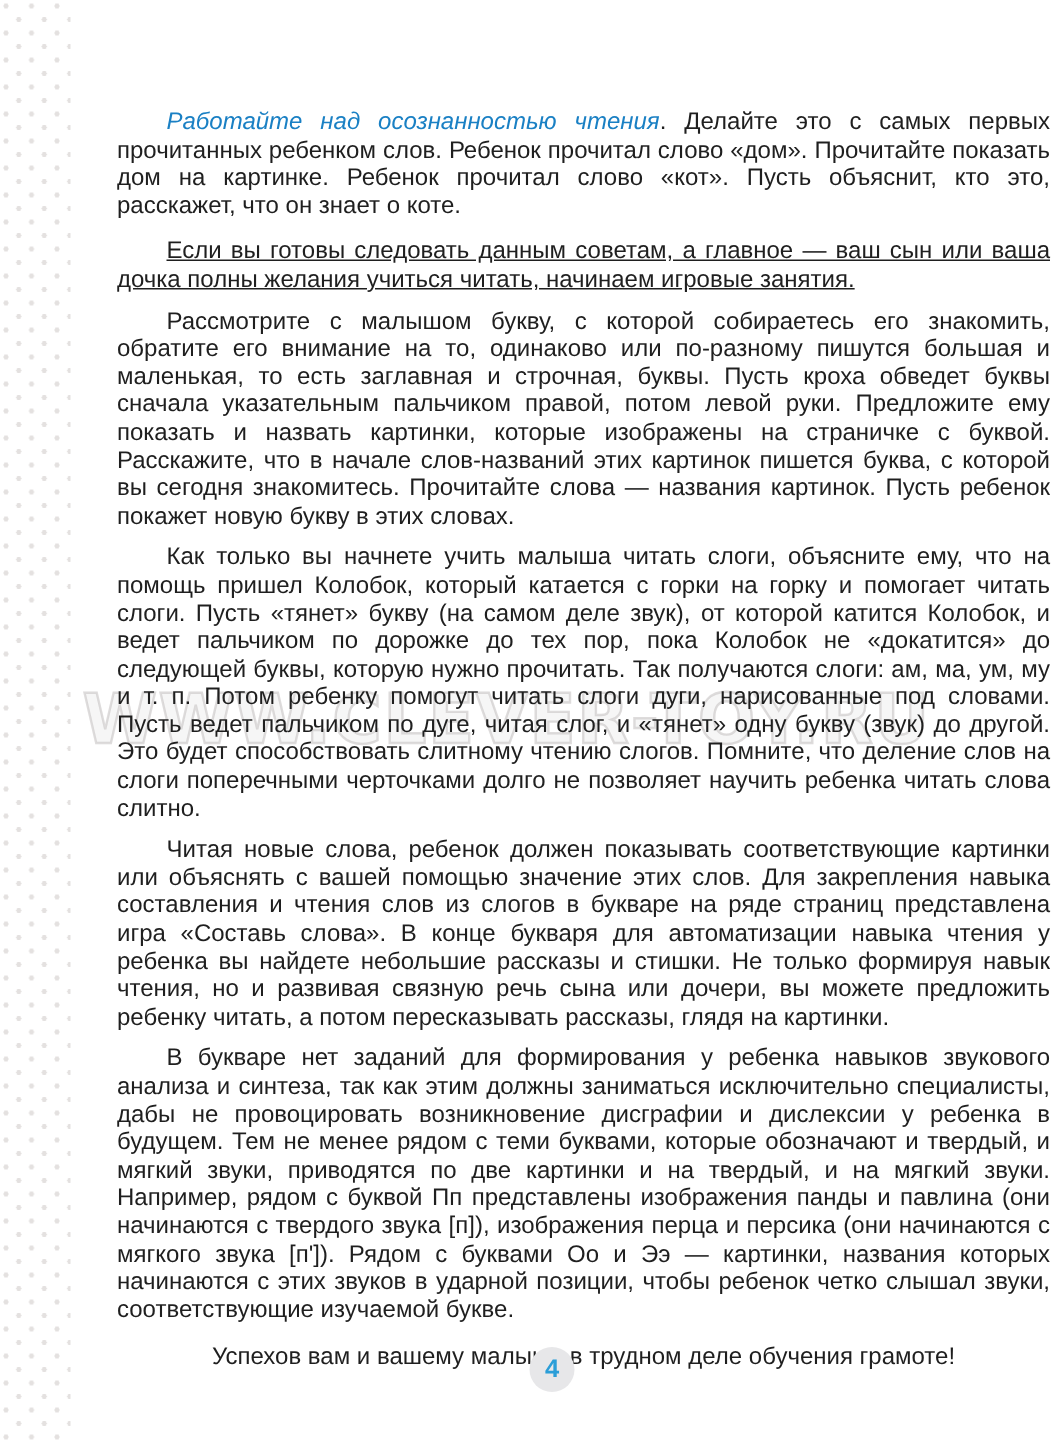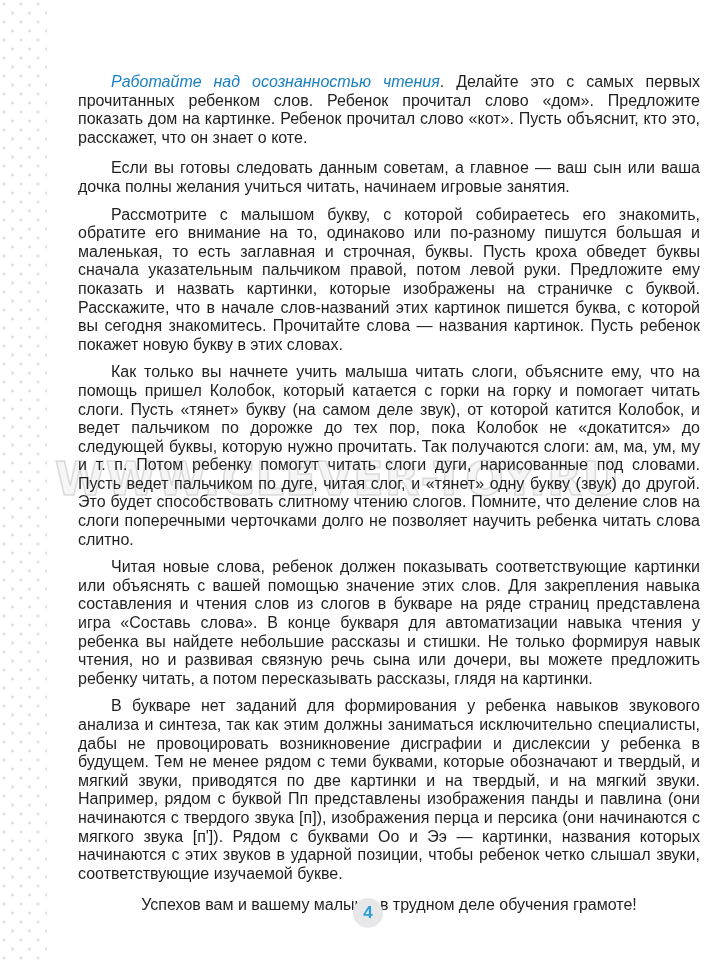--- a/index.html
+++ b/index.html
@@ -19,21 +19,21 @@
   .content{
     position:absolute;left:78px;top:73px;width:622px;
     color:#1f1f1f;
     font-size:16px;line-height:18.6px;
     text-align:justify;
   }
   .content p{
     margin:0 0 9px 0;
     text-indent:33px;
   }
-  .content p.gap-top{margin-top:12px;}
+  .content p.gap-top{margin-top:12px;text-decoration:underline;}
   .lead{
     color:#1a80c4;
     font-weight:normal;font-style:italic;
   }
   .closing{
     text-align:center;text-indent:0 !important;
     margin-top:13px !important;
   }
   .watermark{
     position:absolute;left:55px;top:452px;width:600px;
@@ -54,21 +54,21 @@
   }
 </style>
 </head>
 <body>
 
 <div class="dot-band"></div>
 
 <div class="watermark">WWW.CLEVER-TOY.RU</div>
 
 <div class="content">
-  <p><span class="lead">Работайте над осознанностью чтения</span><span>. Делайте это с самых первых прочитанных ребенком слов. Ребенок прочитал слово «дом». Предложите показать дом на картинке. Ребенок прочитал слово «кот». Пусть объяснит, кто это, расскажет, что он знает о коте.</span></p>
+  <p><span class="lead">Работайте над осознанностью чтения</span><span>. Делайте это с самых первых прочитанных ребенком слов. Ребенок прочитал слово «дом». Прочитайте показать дом на картинке. Ребенок прочитал слово «кот». Пусть объяснит, кто это, расскажет, что он знает о коте.</span></p>
   <p class="gap-top">Если вы готовы следовать данным советам, а главное — ваш сын или ваша дочка полны желания учиться читать, начинаем игровые занятия.</p>
   <p>Рассмотрите с малышом букву, с которой собираетесь его знакомить, обратите его внимание на то, одинаково или по-разному пишутся большая и маленькая, то есть заглавная и строчная, буквы. Пусть кроха обведет буквы сначала указательным пальчиком правой, потом левой руки. Предложите ему показать и назвать картинки, которые изображены на страничке с буквой. Расскажите, что в начале слов-названий этих картинок пишется буква, с которой вы сегодня знакомитесь. Прочитайте слова — названия картинок. Пусть ребенок покажет новую букву в этих словах.</p>
   <p>Как только вы начнете учить малыша читать слоги, объясните ему, что на помощь пришел Колобок, который катается с горки на горку и помогает читать слоги. Пусть «тянет» букву (на самом деле звук), от которой катится Колобок, и ведет пальчиком по дорожке до тех пор, пока Колобок не «докатится» до следующей буквы, которую нужно прочитать. Так получаются слоги: ам, ма, ум, му и т. п. Потом ребенку помогут читать слоги дуги, нарисованные под словами. Пусть ведет пальчиком по дуге, читая слог, и «тянет» одну букву (звук) до другой. Это будет способствовать слитному чтению слогов. Помните, что деление слов на слоги поперечными черточками долго не позволяет научить ребенка читать слова слитно.</p>
   <p>Читая новые слова, ребенок должен показывать соответствующие картинки или объяснять с вашей помощью значение этих слов. Для закрепления навыка составления и чтения слов из слогов в букваре на ряде страниц представлена игра «Составь слова». В конце букваря для автоматизации навыка чтения у ребенка вы найдете небольшие рассказы и стишки. Не только формируя навык чтения, но и развивая связную речь сына или дочери, вы можете предложить ребенку читать, а потом пересказывать рассказы, глядя на картинки.</p>
   <p>В букваре нет заданий для формирования у ребенка навыков звукового анализа и синтеза, так как этим должны заниматься исключительно специалисты, дабы не провоцировать возникновение дисграфии и дислексии у ребенка в будущем. Тем не менее рядом с теми буквами, которые обозначают и твердый, и мягкий звуки, приводятся по две картинки и на твердый, и на мягкий звуки. Например, рядом с буквой Пп представлены изображения панды и павлина (они начинаются с твердого звука [п]), изображения перца и персика (они начинаются с мягкого звука [п']). Рядом с буквами Оо и Ээ — картинки, названия которых начинаются с этих звуков в ударной позиции, чтобы ребенок четко слышал звуки, соответствующие изучаемой букве.</p>
   <p class="closing">Успехов вам и вашему малышу в трудном деле обучения грамоте!</p>
 </div>
 
 <div class="page-badge">
   <span>4</span>

